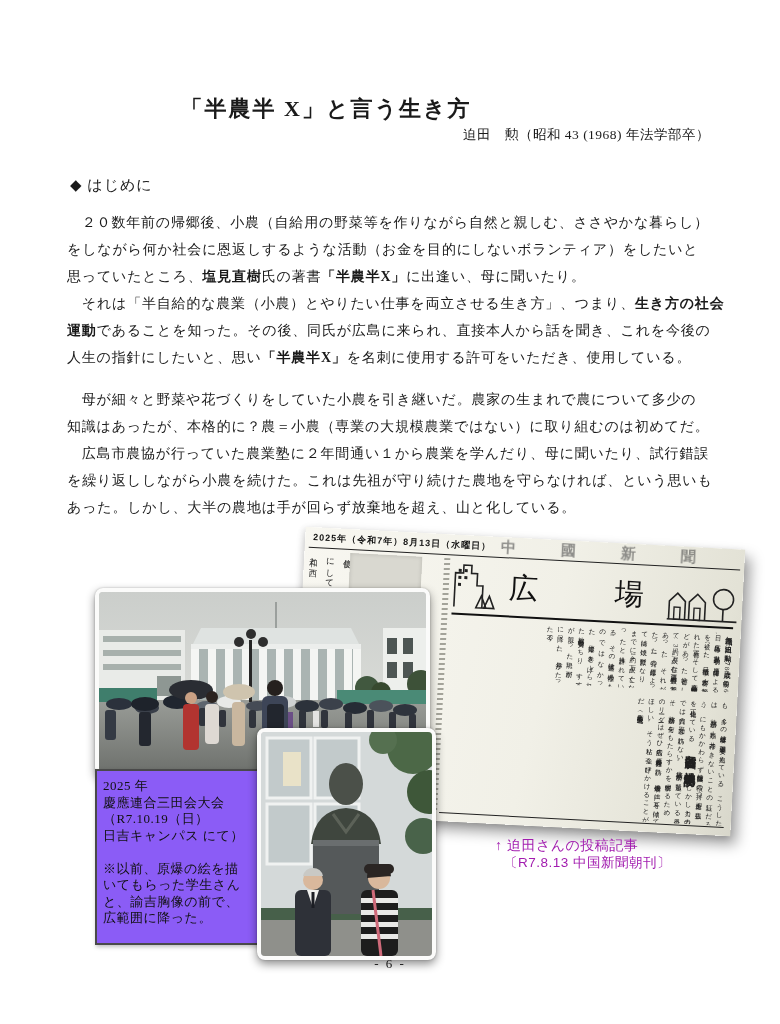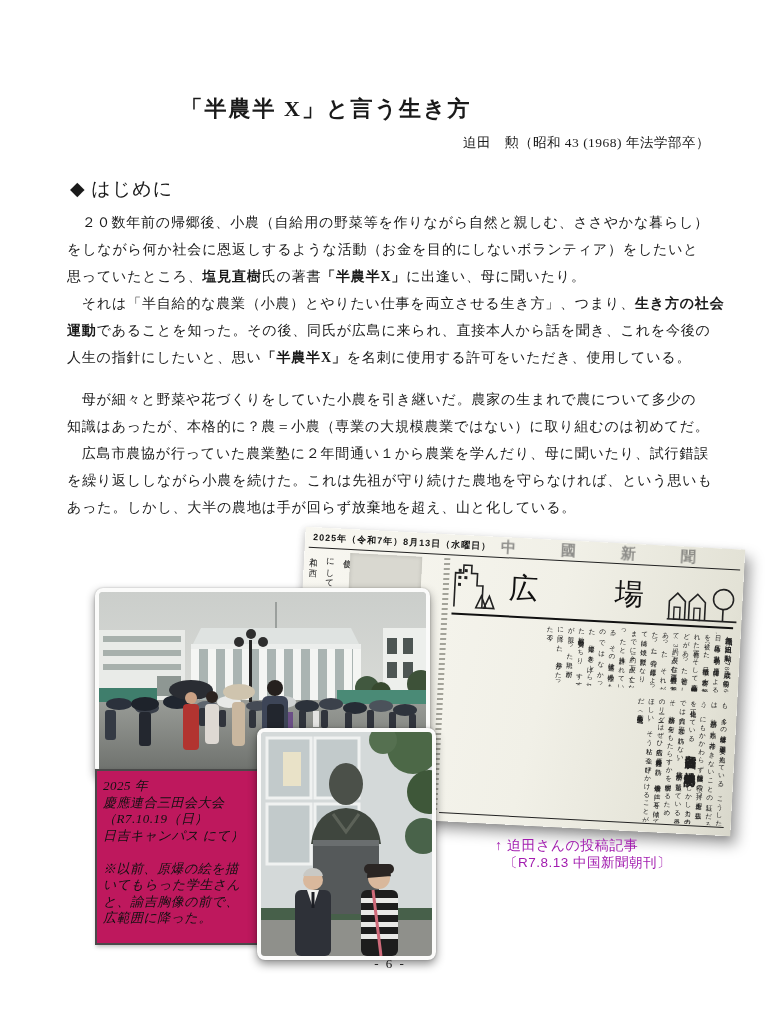--- a/index.html
+++ b/index.html
@@ -3,22 +3,22 @@
 <meta charset="utf-8">
 <style>
   html,body{margin:0;padding:0;}
   body{
     width:780px;height:1024px;position:relative;overflow:hidden;
     background:#ffffff;color:#1a1a1a;
     font-family:"Liberation Serif","DejaVu Serif",serif;
   }
   .title{position:absolute;top:94px;left:0;width:652px;text-align:center;
     font-size:22px;font-weight:bold;letter-spacing:2px;}
-  .author{position:absolute;top:134px;right:70px;font-size:13.5px;letter-spacing:.5px;}
-  .section-heading{position:absolute;top:176px;left:70px;font-size:19px;letter-spacing:1px;}
+  .author{position:absolute;top:126px;right:70px;font-size:13.5px;letter-spacing:.5px;}
+  .section-heading{position:absolute;top:176px;left:70px;font-size:15px;letter-spacing:1px;}
   .text-block{position:absolute;top:209px;left:67px;width:650px;}
   .para .tline{font-size:14px;line-height:27px;letter-spacing:.8px;white-space:nowrap;}
   .para + .para{margin-top:15px;}
   .b{font-weight:bold;}
 
   
   .figures{position:absolute;left:0;top:0;width:780px;height:1024px;pointer-events:none;}
 
   .clipping{
     position:absolute;left:298px;top:538px;width:440px;height:287px;
@@ -54,22 +54,22 @@
   .np-address{font-size:6.5px;padding-right:2px;}
 
   .photo{position:absolute;border:4px solid #fbfbfa;border-radius:8px;overflow:hidden;
     box-shadow:0 4px 10px rgba(0,0,0,.45),0 0 2px rgba(0,0,0,.25);background:#ccc;}
   .photo-campus{left:95px;top:588px;width:327px;height:180px;z-index:2;}
   .photo-bust{left:257px;top:728px;width:171px;height:224px;z-index:3;}
   .photo svg{display:block;}
 
   .caption-box{
     position:absolute;left:95px;top:769px;width:152px;height:158px;z-index:2;
-    background:#be185d;border:2px solid #4a4a4a;box-shadow:1px 2px 4px rgba(0,0,0,.25);
-    padding:7px 6px;font-size:13px;line-height:16.5px;letter-spacing:.5px;color:#111;font-style:italic;
+    background:#8b5cf6;border:2px solid #4a4a4a;box-shadow:1px 2px 4px rgba(0,0,0,.25);
+    padding:7px 6px;font-size:13px;line-height:16.5px;letter-spacing:.5px;color:#111;
   }
   .caption-box .cline{white-space:nowrap;}
   .caption-box .blank{height:16.5px;}
 
   .news-caption{position:absolute;left:495px;top:836px;z-index:1;
     font-family:"Liberation Sans","DejaVu Sans",sans-serif;font-size:14px;color:#a21caf;
     line-height:18px;letter-spacing:.5px;}
   .news-caption .nc2{margin-left:9px;font-size:13.5px;}
 
   .page-number{position:absolute;top:956px;left:0;width:780px;text-align:center;

